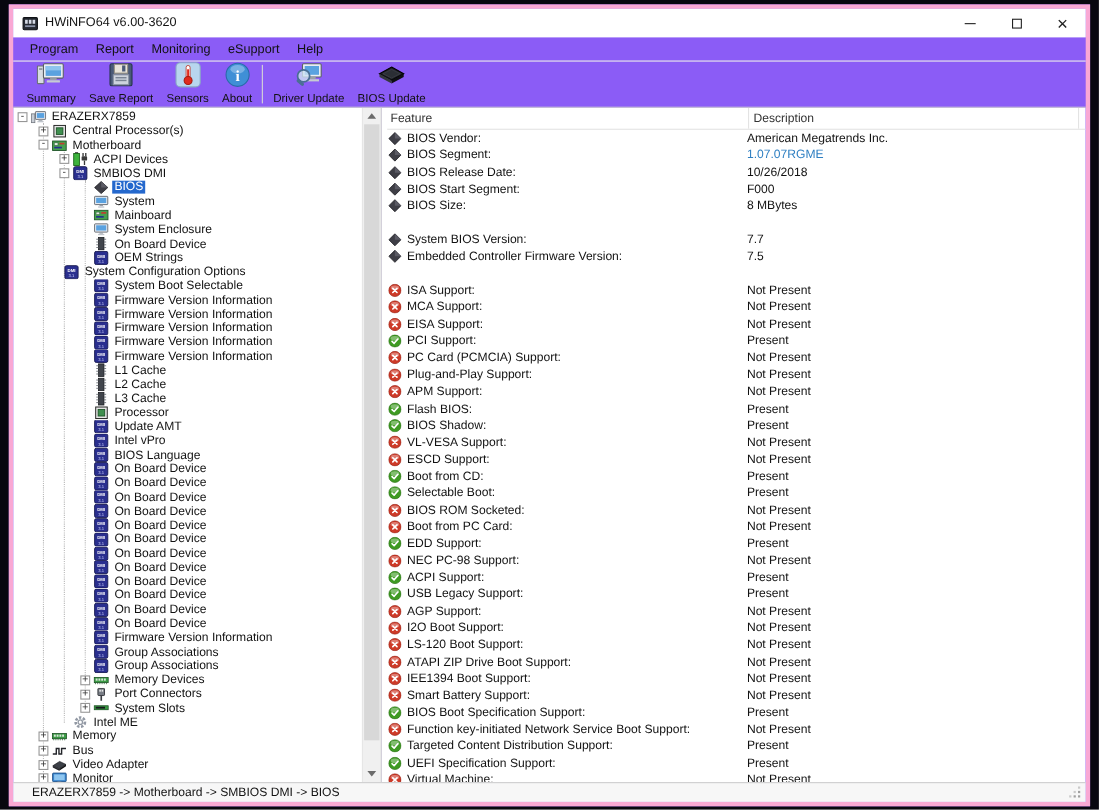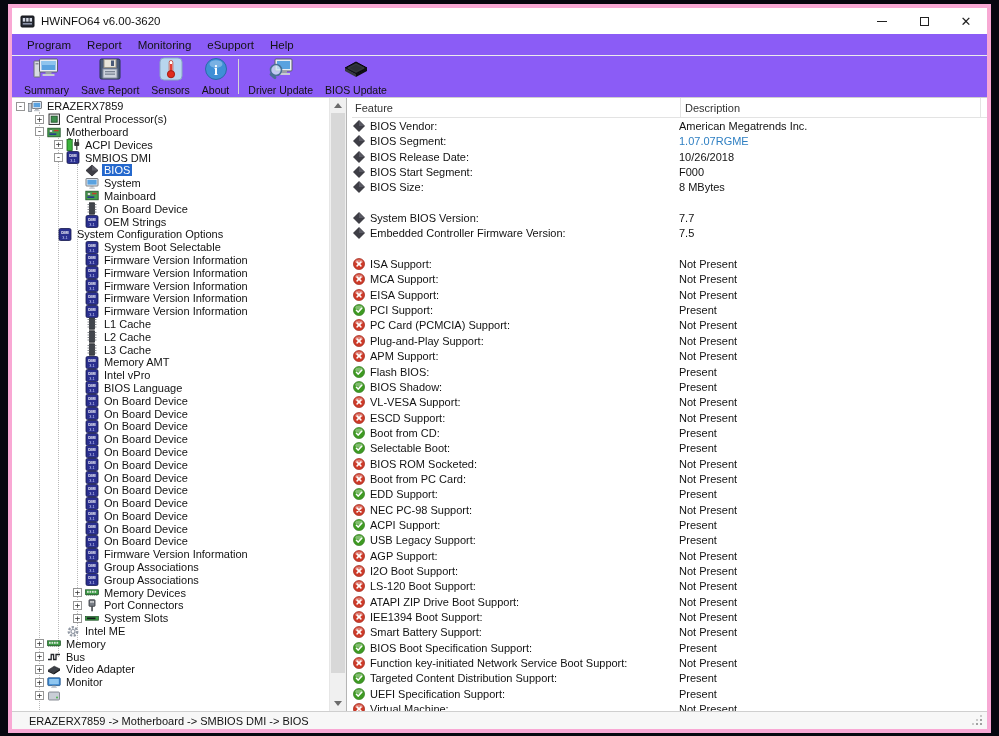--- a/index.html
+++ b/index.html
@@ -279,20 +279,32 @@
                 <rect x="7" y="3.8" width="4.6" height="1.5" fill="#c23b2e"></rect>
                 <rect x="2.3" y="7.4" width="7" height="1.5" fill="#24308f"></rect>
               </svg>
             </span>
             <span class="t-label">Mainboard</span>
           </div>
           <div class="t-row" style="padding-left: 61px;">
             <span class="t-spacer"></span>
             <span class="t-icon">
               <svg width="14" height="13" viewBox="0 0 14 13">
+                <rect x="1" y="1.5" width="12" height="7.5" rx="0.6" fill="#e9edf3" stroke="#5a5f66" stroke-width="0.8"></rect>
+                <rect x="2.4" y="2.8" width="9.2" height="4.8" fill="#5aa2e0"></rect>
+                <rect x="5.4" y="9.2" width="3.2" height="1.2" fill="#9aa0a8"></rect>
+                <rect x="4.2" y="10.6" width="5.6" height="1.2" fill="#c0c5cc"></rect>
+              </svg>
+            </span>
+            <span class="t-label">System Enclosure</span>
+          </div>
+          <div class="t-row" style="padding-left: 61px;">
+            <span class="t-spacer"></span>
+            <span class="t-icon">
+              <svg width="14" height="13" viewBox="0 0 14 13">
                 <rect x="4.5" y="0.8" width="5" height="11.4" fill="#41454c" stroke="#1a1c20" stroke-width="0.7"></rect>
                 <path d="M4.5 2.5 h-2 M4.5 5 h-2 M4.5 7.5 h-2 M4.5 10 h-2 M9.5 2.5 h2 M9.5 5 h2 M9.5 7.5 h2 M9.5 10 h2" stroke="#6a6f77" stroke-width="0.8"></path>
               </svg>
             </span>
             <span class="t-label">On Board Device</span>
           </div>
           <div class="t-row" style="padding-left: 61px;">
             <span class="t-spacer"></span>
             <span class="t-icon">
               <svg width="14" height="13" viewBox="0 0 14 13">
@@ -407,26 +419,36 @@
                 <rect x="4.5" y="0.8" width="5" height="11.4" fill="#41454c" stroke="#1a1c20" stroke-width="0.7"></rect>
                 <path d="M4.5 2.5 h-2 M4.5 5 h-2 M4.5 7.5 h-2 M4.5 10 h-2 M9.5 2.5 h2 M9.5 5 h2 M9.5 7.5 h2 M9.5 10 h2" stroke="#6a6f77" stroke-width="0.8"></path>
               </svg>
             </span>
             <span class="t-label">L3 Cache</span>
           </div>
           <div class="t-row" style="padding-left: 61px;">
             <span class="t-spacer"></span>
             <span class="t-icon">
               <svg width="14" height="13" viewBox="0 0 14 13">
-                <rect x="1" y="0.5" width="12" height="12" rx="1.5" fill="#2a2f8f" stroke="#14174d" stroke-width="0.8"></rect>
-                <text x="7" y="6.2" text-anchor="middle" font-size="4" font-weight="bold" fill="#fff" font-family="sans-serif">DMI</text>
-                <text x="7" y="11" text-anchor="middle" font-size="3.8" fill="#cfd4ff" font-family="sans-serif">3.1</text>
-              </svg>
-            </span>
-            <span class="t-label">Memory AMT</span>
+                <rect x="2" y="1" width="10.5" height="10.5" fill="#e8e8e8" stroke="#222" stroke-width="0.9"></rect>
+                <rect x="4.2" y="3.2" width="6" height="6" fill="#3f8f4f" stroke="#1c5227" stroke-width="0.8"></rect>
+              </svg>
+            </span>
+            <span class="t-label">Processor</span>
+          </div>
+          <div class="t-row" style="padding-left: 61px;">
+            <span class="t-spacer"></span>
+            <span class="t-icon">
+              <svg width="14" height="13" viewBox="0 0 14 13">
+                <rect x="1" y="0.5" width="12" height="12" rx="1.5" fill="#2a2f8f" stroke="#14174d" stroke-width="0.8"></rect>
+                <text x="7" y="6.2" text-anchor="middle" font-size="4" font-weight="bold" fill="#fff" font-family="sans-serif">DMI</text>
+                <text x="7" y="11" text-anchor="middle" font-size="3.8" fill="#cfd4ff" font-family="sans-serif">3.1</text>
+              </svg>
+            </span>
+            <span class="t-label">Update AMT</span>
           </div>
           <div class="t-row" style="padding-left: 61px;">
             <span class="t-spacer"></span>
             <span class="t-icon">
               <svg width="14" height="13" viewBox="0 0 14 13">
                 <rect x="1" y="0.5" width="12" height="12" rx="1.5" fill="#2a2f8f" stroke="#14174d" stroke-width="0.8"></rect>
                 <text x="7" y="6.2" text-anchor="middle" font-size="4" font-weight="bold" fill="#fff" font-family="sans-serif">DMI</text>
                 <text x="7" y="11" text-anchor="middle" font-size="3.8" fill="#cfd4ff" font-family="sans-serif">3.1</text>
               </svg>
             </span>

